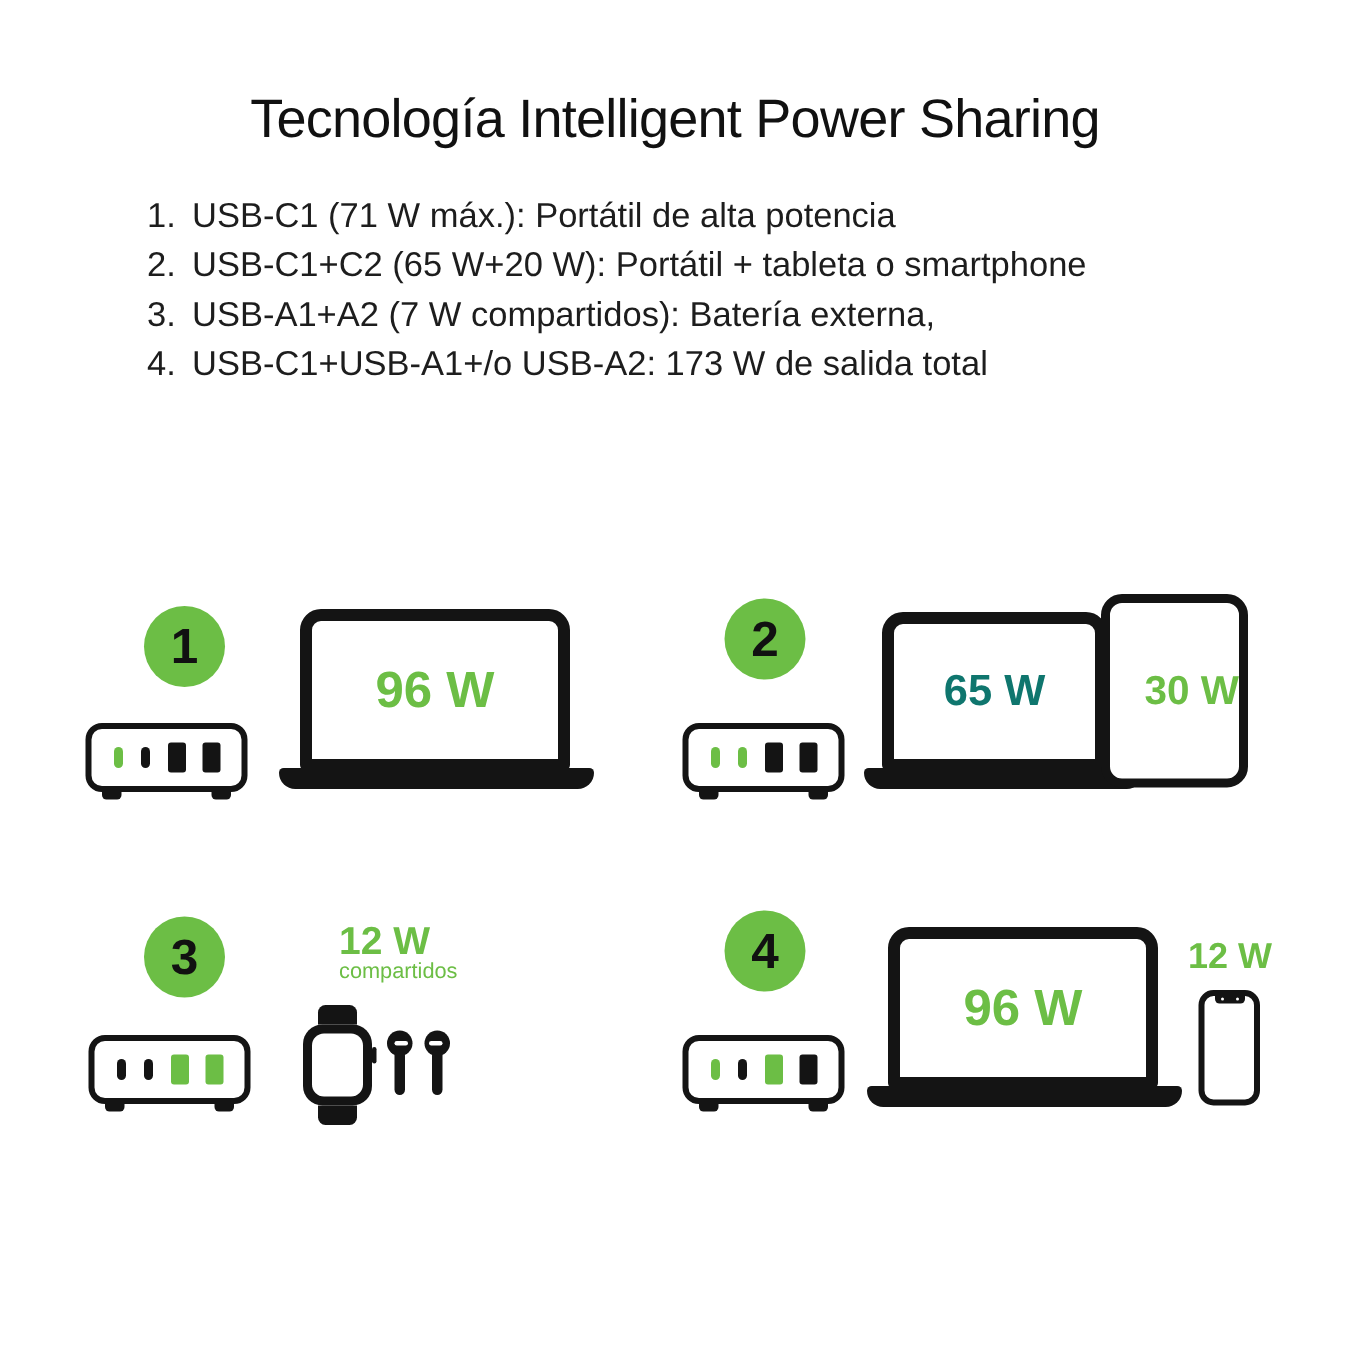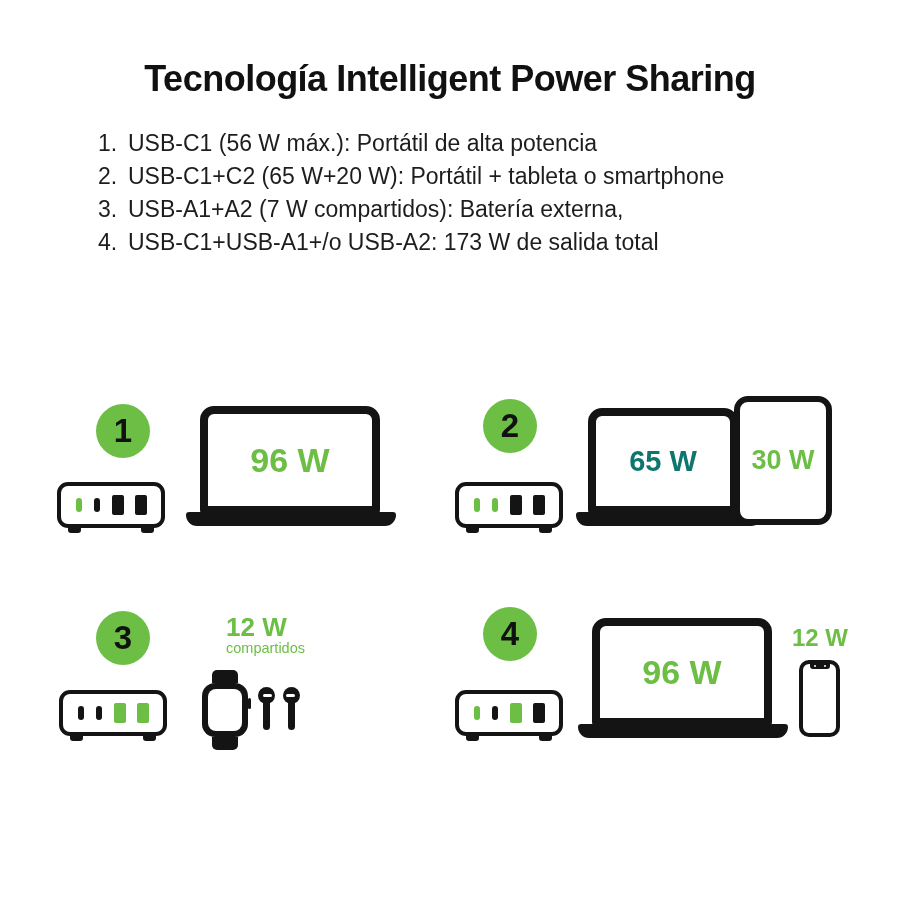--- a/index.html
+++ b/index.html
@@ -1,21 +1,21 @@
 <!DOCTYPE html>
 <html><head>
 <meta charset="utf-8">
 <style>
   * { margin:0; padding:0; box-sizing:border-box; }
   body { background:#ffffff; font-family:"Liberation Sans", sans-serif; }
   .canvas { position:relative; width:900px; height:900px; background:#ffffff; overflow:hidden; }
 
   
   .title { position:absolute; top:58px; left:0; width:900px; text-align:center;
-           font-size:36px; font-weight:700; color:#111; letter-spacing:-0.5px; }
+           font-size:36px; font-weight:400; color:#111; letter-spacing:-0.5px; }
 
   
   .feature-list { position:absolute; top:127px; left:98px; width:700px;
                   font-size:23px; color:#1d1d1d; }
   .li { display:flex; line-height:33px; }
   .li .num { flex:none; width:30px; }
   .li .txt { flex:1; white-space:nowrap; }
 
   
   .badge { position:absolute; width:54px; height:54px; border-radius:50%;
@@ -36,21 +36,21 @@
 
   
   .laptop-screen { position:absolute; background:#fff; border:8px solid #141414;
                    border-radius:14px 14px 4px 4px; display:flex;
                    align-items:center; justify-content:center; }
   .laptop-base { position:absolute; height:14px; background:#141414;
                  border-radius:4px 4px 14px 14px; }
 
   
   .tablet { position:absolute; background:#fff; border:6px solid #141414;
-            border-radius:14px; display:flex; align-items:center; justify-content:center; }
+            border-radius:14px; display:flex; align-items:center; justify-content:flex-end; }
 
   
   .phone { position:absolute; background:#fff; border:4px solid #141414; border-radius:10px; }
   .phone .notch { position:absolute; top:-1px; left:50%; transform:translateX(-50%);
                   width:20px; height:6px; background:#141414; border-radius:0 0 3px 3px; }
   .phone .notch i { position:absolute; top:2px; width:2px; height:2px;
                     background:#fff; border-radius:50%; }
   .phone .notch i.d1 { left:4px; } .phone .notch i.d2 { right:4px; }
 
   
@@ -91,21 +91,21 @@
 </head>
 <body>
 
 <div class="canvas">
 
   <div class="title">Tecnología Intelligent Power Sharing</div>
 
   <div class="feature-list">
     <div class="li">
       <span class="num">1.</span>
-      <span class="txt">USB-C1 (56 W máx.): Portátil de alta potencia</span>
+      <span class="txt">USB-C1 (71 W máx.): Portátil de alta potencia</span>
     </div>
     <div class="li">
       <span class="num">2.</span>
       <span class="txt">USB-C1+C2 (65 W+20 W): Portátil + tableta o smartphone</span>
     </div>
     <div class="li">
       <span class="num">3.</span>
       <span class="txt">USB-A1+A2 (7 W compartidos): Batería externa,</span>
     </div>
     <div class="li">

